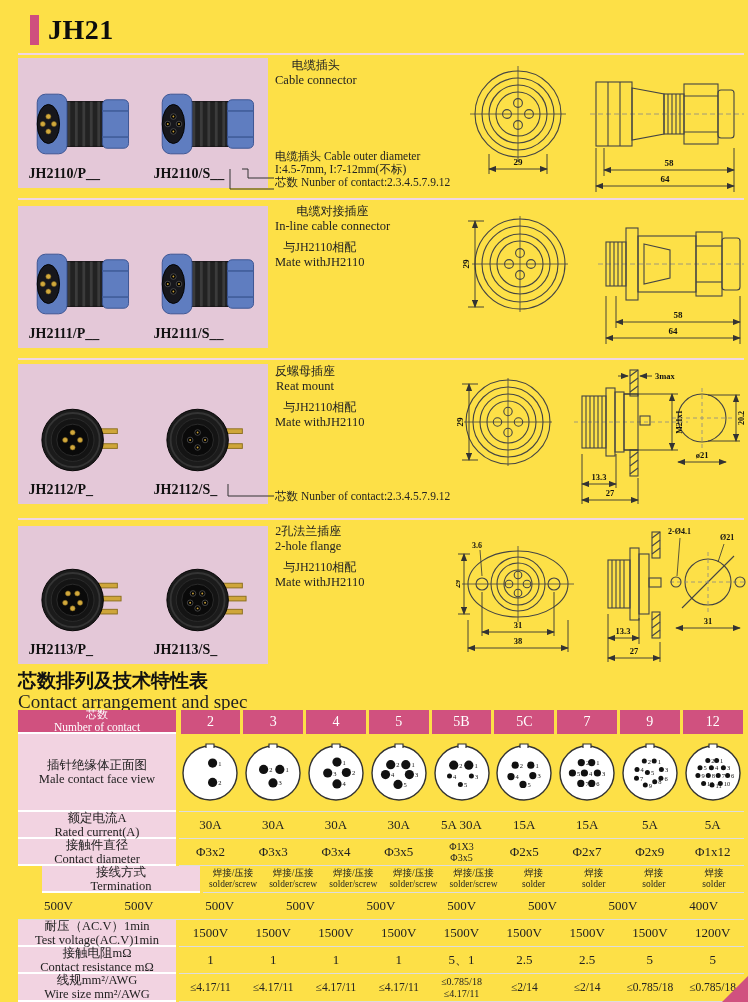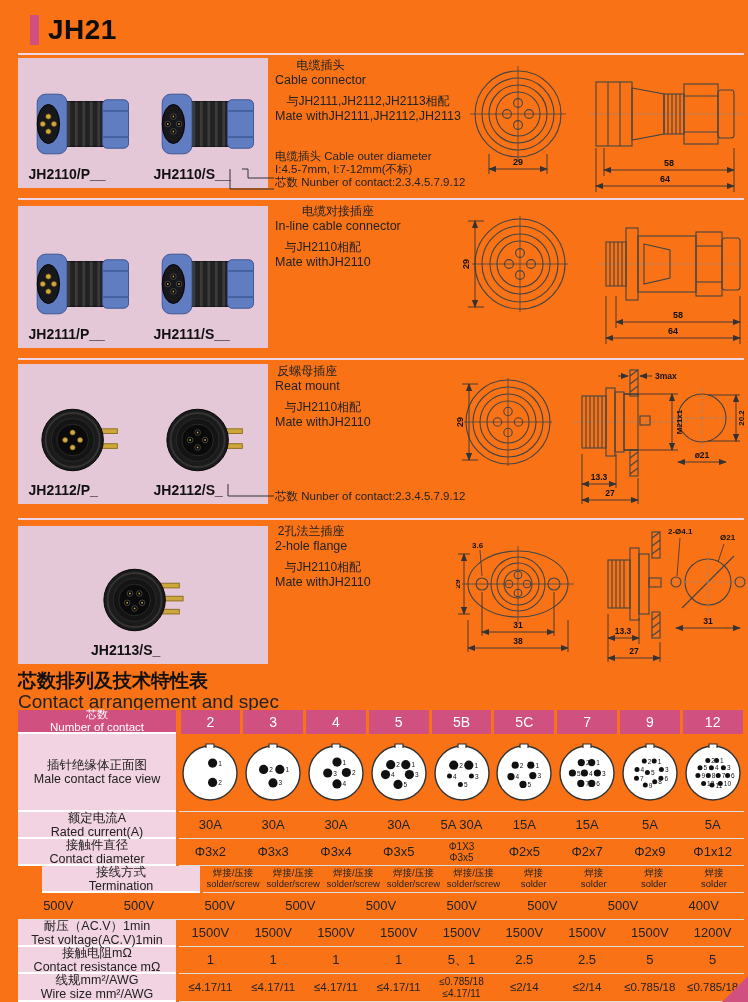--- a/index.html
+++ b/index.html
@@ -1,20 +1,20 @@
 <!DOCTYPE html>
 <html style="--accent: #cf4f7e; --header: #d0517f; --label: #f2d3e1; --photo: #e4c8d8; --divider: #f0d6e3;"><head>
 <meta charset="utf-8">
 <style>
   :root{
     --accent:#cf4f7e; --header:#d0517f; --label:#f2d3e1; --photo:#e4c8d8; --divider:#f0d6e3;
   }
   html,body{margin:0;padding:0;background:#fff;}
-  .page{position:relative;width:748px;height:1002px;background:#f97316;overflow:hidden;
-        font-family:Liberation Sans, sans-serif;color:#222;}
+  .page{position:relative;width:748px;height:1002px;background:#fde047;overflow:hidden;
+        font-family:Liberation Serif, serif;color:#222;}
   .title-row{position:absolute;left:30px;top:14px;display:flex;align-items:center;}
   .title-bar{width:9px;height:30px;background:var(--accent);margin-right:9px;}
   .title-text{font-size:28px;font-weight:bold;color:#0d0d0d;letter-spacing:0.5px;}
   .sep{position:absolute;left:18px;width:726px;height:2px;background:var(--divider);}
   .photo-box{position:absolute;left:18px;width:250px;background:var(--photo);
              display:flex;justify-content:space-around;align-items:flex-end;padding-bottom:6px;box-sizing:border-box;}
   .fig{display:flex;flex-direction:column;align-items:flex-start;}
   .fig-label{font-weight:bold;font-size:14px;color:#111;margin-top:1px;}
   .sec-text{position:absolute;left:275px;line-height:1.22;text-align:center;}
   .sec-text .zh{font-size:12px;}
@@ -101,24 +101,20 @@
           <circle cx="26" cy="44" r="3" fill="#000" stroke="#5a5a5a" stroke-width="0.8"></circle>
           <circle cx="26" cy="44" r="1" fill="#caa23a"></circle>
         </svg>
       <div class="fig-label">JH2110/S__</div>
     </div>
   </div>
   <div class="sec-text" style="top:58px">
     <div class="zh">电缆插头</div>
     <div class="en">Cable connector</div>
   </div>
-  <div class="sec-text" style="top:94px">
-    <div class="zh">与JH2111,JH2112,JH2113相配</div>
-    <div class="en">Mate withJH2111,JH2112,JH2113</div>
-  </div>
   <div class="notes" style="top:150px">
     <div>电缆插头 Cable outer diameter</div>
     <div>I:4.5-7mm, I:7-12mm(不标)</div>
     <div>芯数 Nunber of contact:2.3.4.5.7.9.12</div>
   </div>
   <svg class="leader" style="left:208px;top:166px" width="66" height="26">
     <polyline points="34,3 40,3 40,12 66,12" fill="none" stroke="#333" stroke-width="1"></polyline>
     <polyline points="22,3 22,23 66,23" fill="none" stroke="#333" stroke-width="1"></polyline>
   </svg>
   <svg class="draw" style="left:468px;top:56px" width="280" height="140" viewBox="0 0 280 140">
@@ -386,20 +382,37 @@
     <text transform="rotate(-90 7 62)" x="7" y="62" font-size="9" text-anchor="middle" font-weight="bold">29</text>
     <text x="199" y="19" font-size="8.5" font-weight="bold">3max</text>
     <text transform="rotate(-90 226 62)" x="226" y="62" font-size="8" text-anchor="middle" font-weight="bold">M21x1</text>
     <text x="143" y="120" font-size="8.5" text-anchor="middle" font-weight="bold">13.3</text>
     <text x="154" y="136" font-size="8.5" text-anchor="middle" font-weight="bold">27</text>
     <text transform="rotate(-90 288 58)" x="288" y="58" font-size="8" text-anchor="middle" font-weight="bold">20.2</text>
     <text x="246" y="98" font-size="8.5" text-anchor="middle" font-weight="bold">ø21</text>
   </svg>
 
   <div class="photo-box" style="top:526px;height:138px">
+    <div class="fig">
+        <svg width="104" height="82" viewBox="0 0 110 88">
+          <rect x="74" y="26" width="20" height="5" fill="#cfa63a" stroke="#8a6d1d"></rect>
+          <rect x="78" y="40" width="20" height="5" fill="#cfa63a" stroke="#8a6d1d"></rect>
+          <rect x="74" y="54" width="20" height="5" fill="#cfa63a" stroke="#8a6d1d"></rect>
+          <circle cx="46" cy="44" r="33" fill="#1b1b1b" stroke="#000"></circle>
+          <circle cx="46" cy="44" r="29" fill="none" stroke="#343434" stroke-width="2"></circle>
+          <circle cx="46" cy="44" r="23" fill="#141414" stroke="#2c2c2c"></circle>
+          <circle cx="46" cy="44" r="17" fill="#0a0a0a" stroke="#2c2c2c"></circle>
+          <circle cx="41" cy="37" r="2.7" fill="#d2a93c" stroke="#7c611c" stroke-width="0.6"></circle>
+          <circle cx="51" cy="37" r="2.7" fill="#d2a93c" stroke="#7c611c" stroke-width="0.6"></circle>
+          <circle cx="38" cy="47" r="2.7" fill="#d2a93c" stroke="#7c611c" stroke-width="0.6"></circle>
+          <circle cx="54" cy="47" r="2.7" fill="#d2a93c" stroke="#7c611c" stroke-width="0.6"></circle>
+          <circle cx="46" cy="53" r="2.7" fill="#d2a93c" stroke="#7c611c" stroke-width="0.6"></circle>
+        </svg>
+      <div class="fig-label">JH2113/P_</div>
+    </div>
     <div class="fig">
         <svg width="104" height="82" viewBox="0 0 110 88">
           <rect x="74" y="26" width="20" height="5" fill="#cfa63a" stroke="#8a6d1d"></rect>
           <rect x="78" y="40" width="20" height="5" fill="#cfa63a" stroke="#8a6d1d"></rect>
           <rect x="74" y="54" width="20" height="5" fill="#cfa63a" stroke="#8a6d1d"></rect>
           <circle cx="46" cy="44" r="33" fill="#1b1b1b" stroke="#000"></circle>
           <circle cx="46" cy="44" r="29" fill="none" stroke="#343434" stroke-width="2"></circle>
           <circle cx="46" cy="44" r="23" fill="#141414" stroke="#2c2c2c"></circle>
           <circle cx="46" cy="44" r="17" fill="#0a0a0a" stroke="#2c2c2c"></circle>
           <circle cx="41" cy="37" r="3" fill="#000" stroke="#5a5a5a" stroke-width="0.8"></circle>

